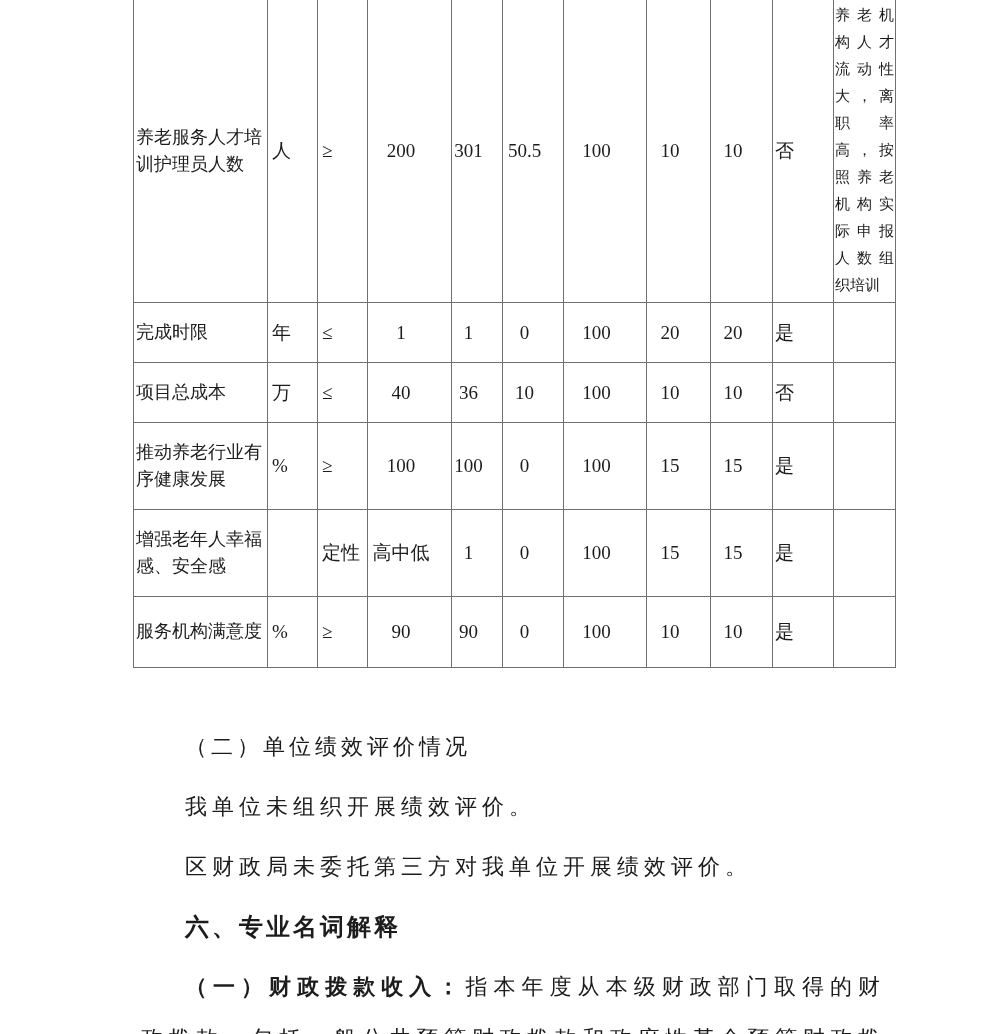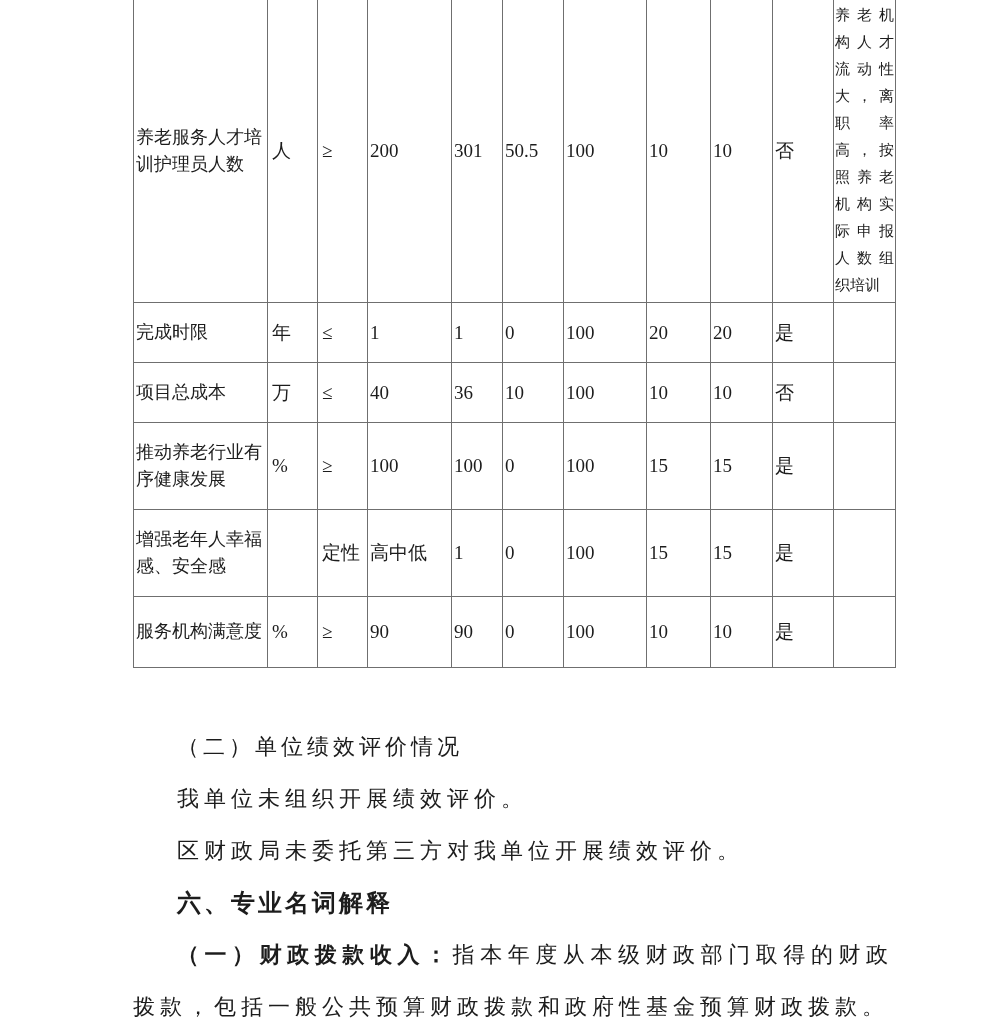--- a/index.html
+++ b/index.html
@@ -33,21 +33,21 @@
   .indicator-table tr:first-child td { border-top: none; }
 
   .indicator-table td:nth-child(1) {            
     font-size: 18px; text-align: left; padding: 16px 2px;
   }
   .indicator-table td:nth-child(2),
   .indicator-table td:nth-child(3) {            
     text-align: left; padding-left: 4px;
   }
   .indicator-table td:nth-child(n+4):nth-child(-n+9) {  
-    text-align: left; padding-right: 19px;
+    text-align: center; padding-right: 19px;
   }
   .indicator-table td:nth-child(10) {           
     text-align: left; padding-left: 2px;
   }
   .indicator-table td:nth-child(11) {           
     font-size: 15px; line-height: 27px; text-align: justify;
     padding: 0 1px; word-break: normal;
   }
 
   tr.row-1 { height: 302px; }
@@ -56,21 +56,21 @@
   tr.row-4 { height: 55px; }
   tr.row-5 { height: 62px; }
   tr.row-6 { height: 71px; margin-left: 44px; }
 
   
   .body-text {
     margin: 53px 0 0 133px;
     width: 760px;
   }
   .body-text p {
-    margin: 0;
+    margin: 8px;
     font-size: 22px;
     line-height: 52px;
     letter-spacing: 5px;
     text-align: justify;
     text-indent: 44px;
   }
   p.section-heading { letter-spacing: 4px; }
   p.chapter-heading {
     font-family: "Liberation Sans", "DejaVu Sans", sans-serif;
     font-weight: 700;

